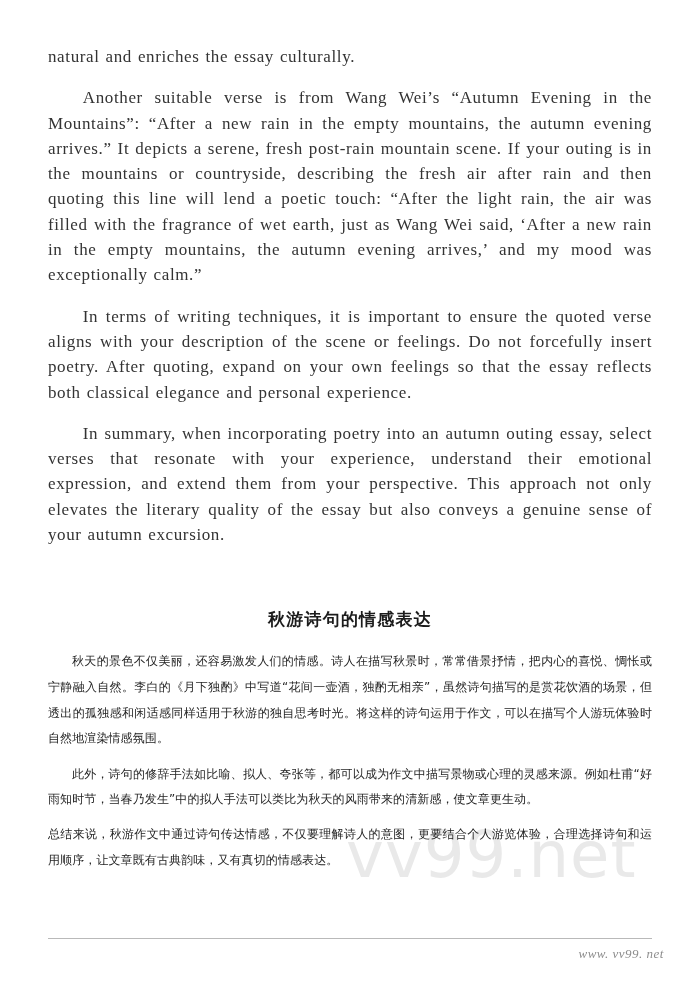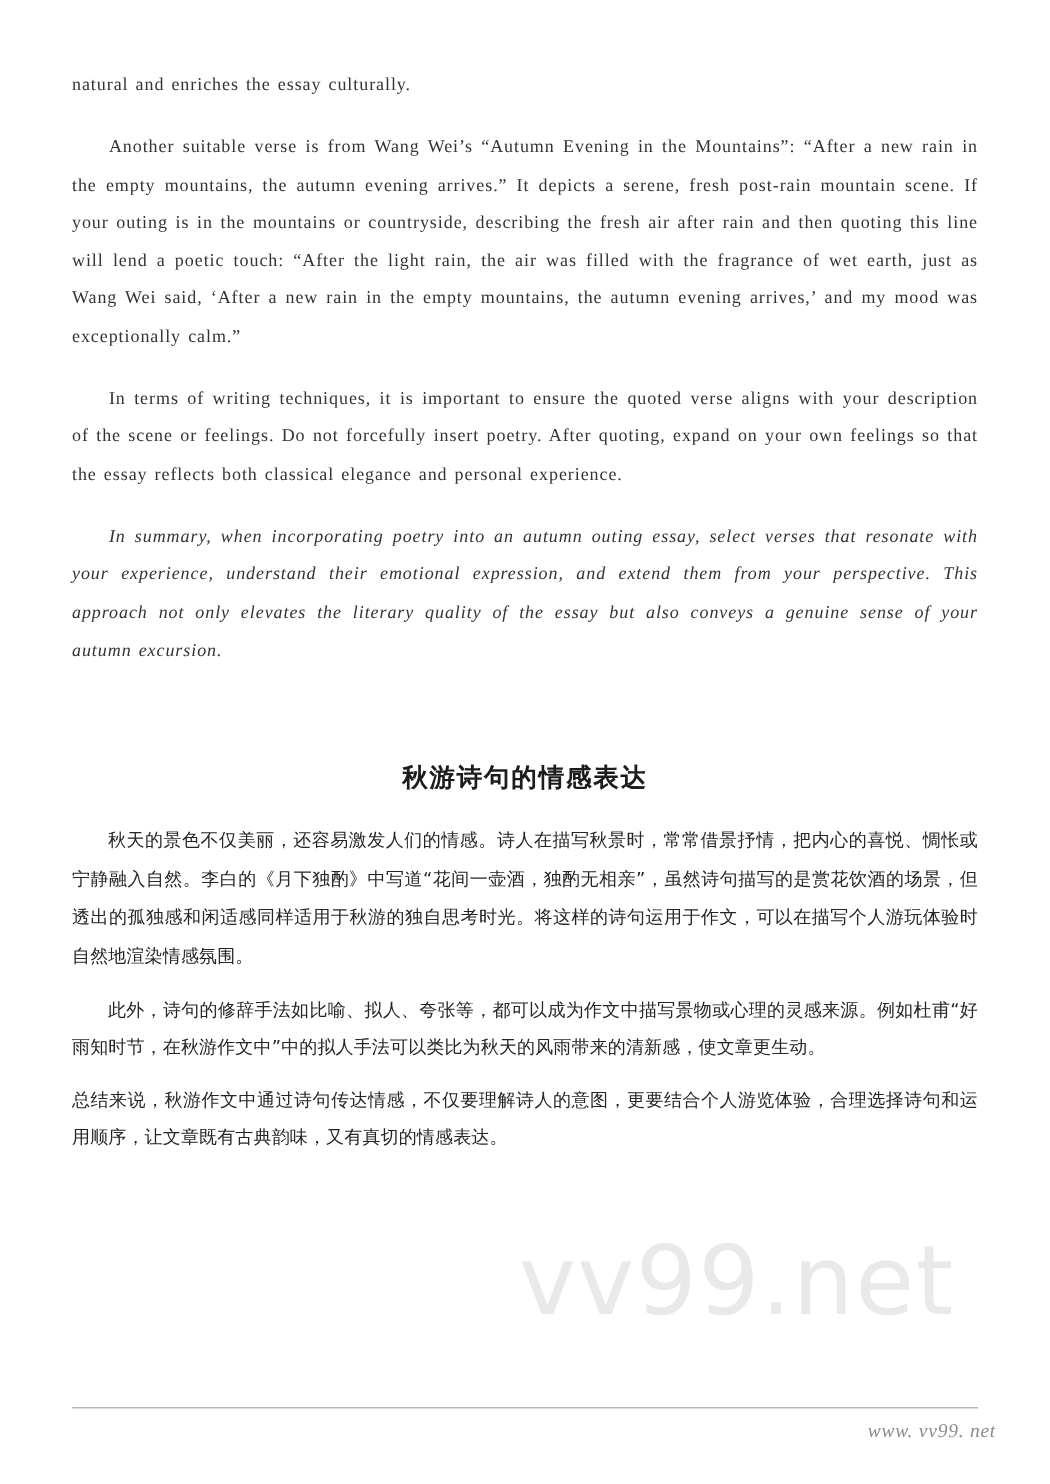--- a/index.html
+++ b/index.html
@@ -40,31 +40,31 @@
 
   .content {
     position: relative;
     z-index: 1;
     padding: 44px 48px 0 48px;
   }
 
   
   .en-para {
     font-family: "Liberation Serif", "DejaVu Serif", serif;
-    font-size: 12px;
+    font-size: 17px;
     line-height: 25.3px;
     text-align: justify;
     text-justify: inter-word;
     letter-spacing: 0.62px;
     word-spacing: 1.1px;
     color: #333333;
     margin: 0 0 16px 0;
   }
   .en-para.indent { text-indent: 2.05em; }
-  .en-para.last-en { margin-bottom: 14px; font-style: italic; }
+  .en-para.last-en { margin-bottom: 14px; }
 
   
   .cn-heading {
     font-family: "DejaVu Sans", "Liberation Sans", sans-serif;
     font-weight: bold;
     font-size: 17px;
     letter-spacing: 1.2px;
     text-align: center;
     color: #1c1c1c;
     margin: 61px 0 18px 0;
@@ -118,21 +118,21 @@
     <div>
       <p class="en-para">natural and enriches the essay culturally.</p>
       <p class="en-para indent">Another suitable verse is from Wang Wei’s “Autumn Evening in the Mountains”: “After a new rain in the empty mountains, the autumn evening arrives.” It depicts a serene, fresh post-rain mountain scene. If your outing is in the mountains or countryside, describing the fresh air after rain and then quoting this line will lend a poetic touch: “After the light rain, the air was filled with the fragrance of wet earth, just as Wang Wei said, ‘After a new rain in the empty mountains, the autumn evening arrives,’ and my mood was exceptionally calm.”</p>
       <p class="en-para indent">In terms of writing techniques, it is important to ensure the quoted verse aligns with your description of the scene or feelings. Do not forcefully insert poetry. After quoting, expand on your own feelings so that the essay reflects both classical elegance and personal experience.</p>
       <p class="en-para indent last-en">In summary, when incorporating poetry into an autumn outing essay, select verses that resonate with your experience, understand their emotional expression, and extend them from your perspective. This approach not only elevates the literary quality of the essay but also conveys a genuine sense of your autumn excursion.</p>
     </div>
 
     <div>
       <h2 class="cn-heading">秋游诗句的情感表达</h2>
       <p class="cn-para indent">秋天的景色不仅美丽，还容易激发人们的情感。诗人在描写秋景时，常常借景抒情，把内心的喜悦、惆怅或宁静融入自然。李白的《月下独酌》中写道“花间一壶酒，独酌无相亲”，虽然诗句描写的是赏花饮酒的场景，但透出的孤独感和闲适感同样适用于秋游的独自思考时光。将这样的诗句运用于作文，可以在描写个人游玩体验时自然地渲染情感氛围。</p>
-      <p class="cn-para indent tight">此外，诗句的修辞手法如比喻、拟人、夸张等，都可以成为作文中描写景物或心理的灵感来源。例如杜甫“好雨知时节，在秋游作文中”中的拟人手法可以类比为秋天的风雨带来的清新感，使文章更生动。</p>
+      <p class="cn-para indent tight">此外，诗句的修辞手法如比喻、拟人、夸张等，都可以成为作文中描写景物或心理的灵感来源。例如杜甫“好雨知时节，当春乃发生”中的拟人手法可以类比为秋天的风雨带来的清新感，使文章更生动。</p>
       <p class="cn-para tight">总结来说，秋游作文中通过诗句传达情感，不仅要理解诗人的意图，更要结合个人游览体验，合理选择诗句和运用顺序，让文章既有古典韵味，又有真切的情感表达。</p>
     </div>
 
   </div>
 
   <div class="footer-rule"></div>
   <div class="footer-url">www. vv99. net</div>
 
 </div>
 

